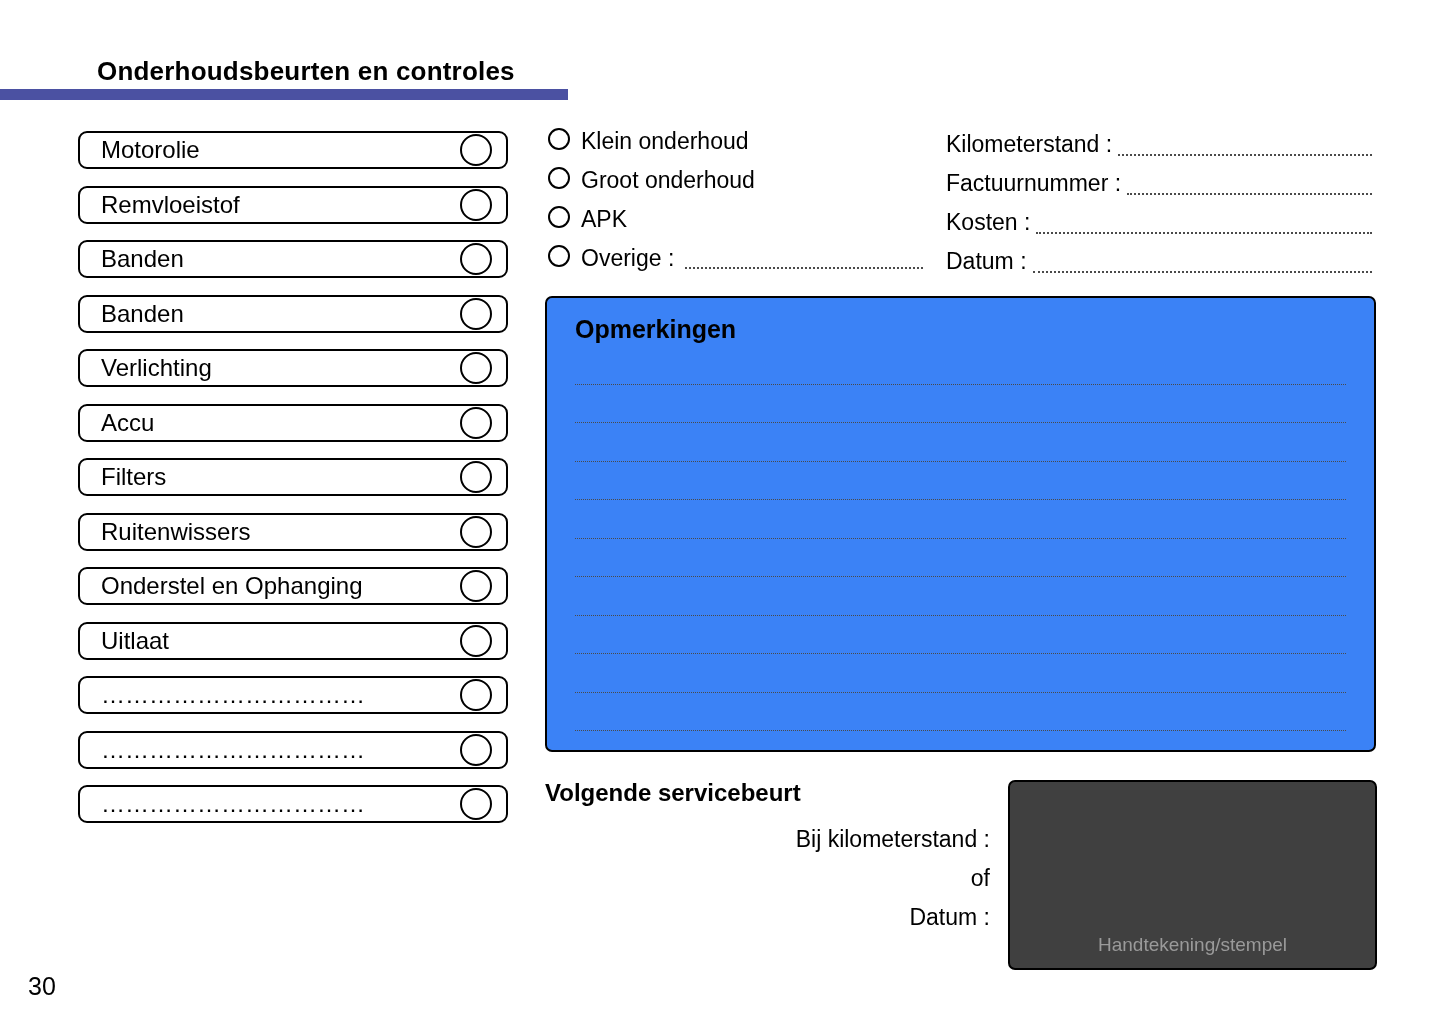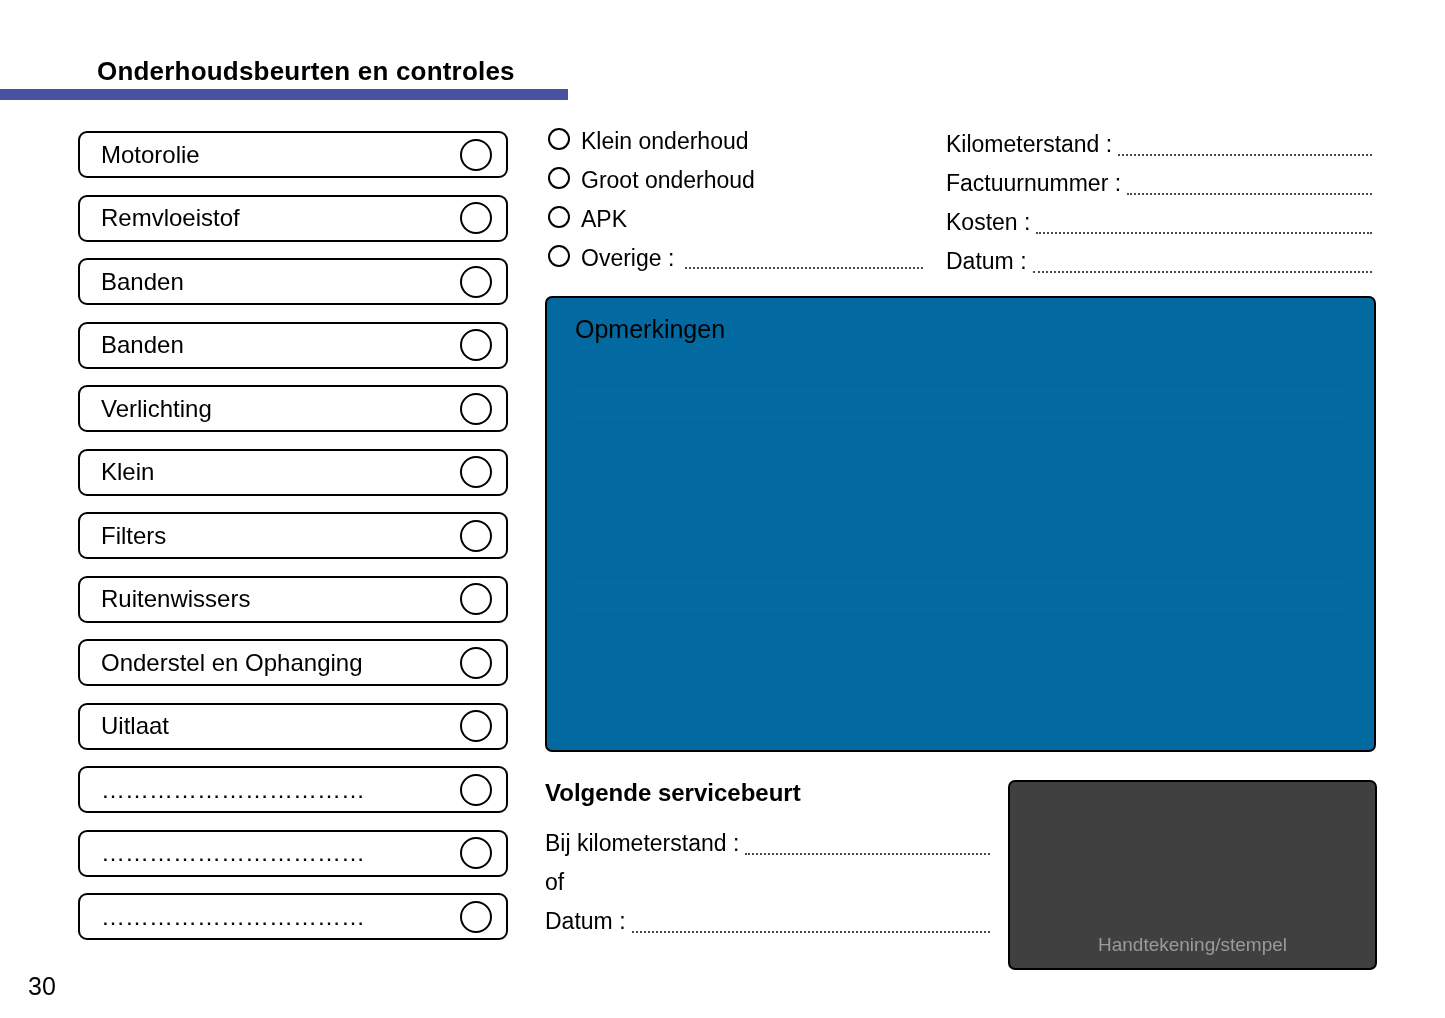--- a/index.html
+++ b/index.html
@@ -32,21 +32,21 @@
   
   .checklist {
     position: absolute;
     left: 78px; top: 131px;
     width: 430px;
     display: flex;
     flex-direction: column;
     gap: 16.5px;
   }
   .check-row {
-    height: 47px;
+    height: 38px;
     border: 2px solid #000;
     border-radius: 9px;
     background: #fff;
     display: flex;
     align-items: center;
     justify-content: space-between;
     padding: 0 14px 0 21px;
   }
   .check-label { font-size: 24px; white-space: nowrap; overflow: hidden; }
   .circle-lg {
@@ -105,22 +105,23 @@
     margin-bottom: 2px;
   }
 
   
   .remarks-box {
     position: absolute;
     left: 545px; top: 296px;
     width: 831px; height: 456px;
     border: 2px solid #000;
     border-radius: 7px;
-    background: #0369a1;
+    background: #3b82f6;
     padding: 17px 28px 0 28px;
+    font-weight: bold;
   }
   .remarks-title { font-size: 25px; }
   .remarks-lines { margin-top: 2px; }
   .remarks-line {
     height: 38.5px;
     border-bottom: 1.5px dotted #4a4a4a;
   }
 
   
   .next-service {
@@ -132,20 +133,21 @@
     font-size: 24px;
     font-weight: bold;
     margin-bottom: 18px;
   }
   .ns-row {
     display: flex;
     align-items: flex-end;
     gap: 6px;
     height: 32px;
     margin-bottom: 7px;
+    flex-direction: column;
   }
   .ns-label { font-size: 23px; white-space: nowrap; line-height: 28px; }
 
   
   .signature-box {
     position: absolute;
     left: 1008px; top: 780px;
     width: 369px; height: 190px;
     border: 2px solid #000;
     border-radius: 7px;
@@ -190,21 +192,21 @@
     </div>
     <div class="check-row">
       <span class="check-label">Banden</span>
       <span class="circle-lg"></span>
     </div>
     <div class="check-row">
       <span class="check-label">Verlichting</span>
       <span class="circle-lg"></span>
     </div>
     <div class="check-row">
-      <span class="check-label">Klein</span>
+      <span class="check-label">Accu</span>
       <span class="circle-lg"></span>
     </div>
     <div class="check-row">
       <span class="check-label">Filters</span>
       <span class="circle-lg"></span>
     </div>
     <div class="check-row">
       <span class="check-label">Ruitenwissers</span>
       <span class="circle-lg"></span>
     </div>

